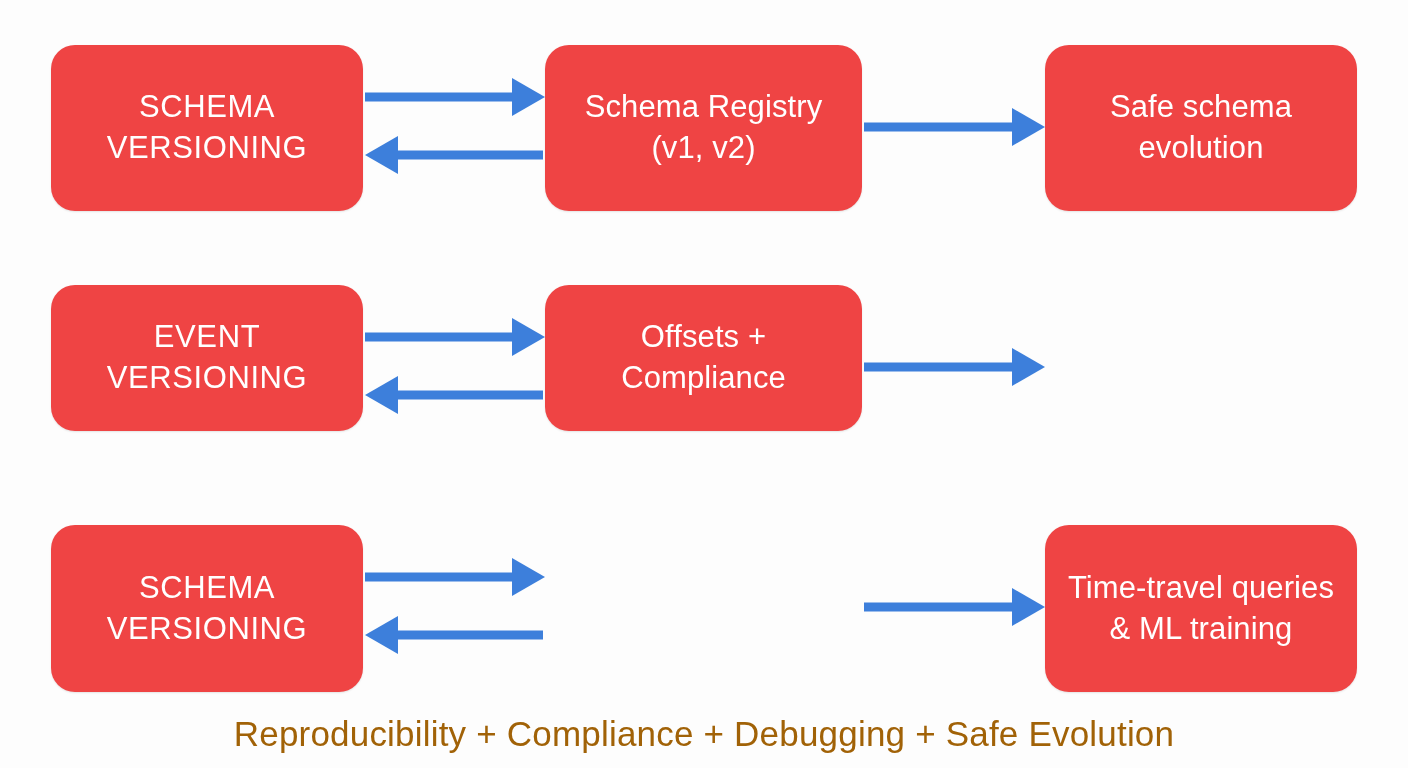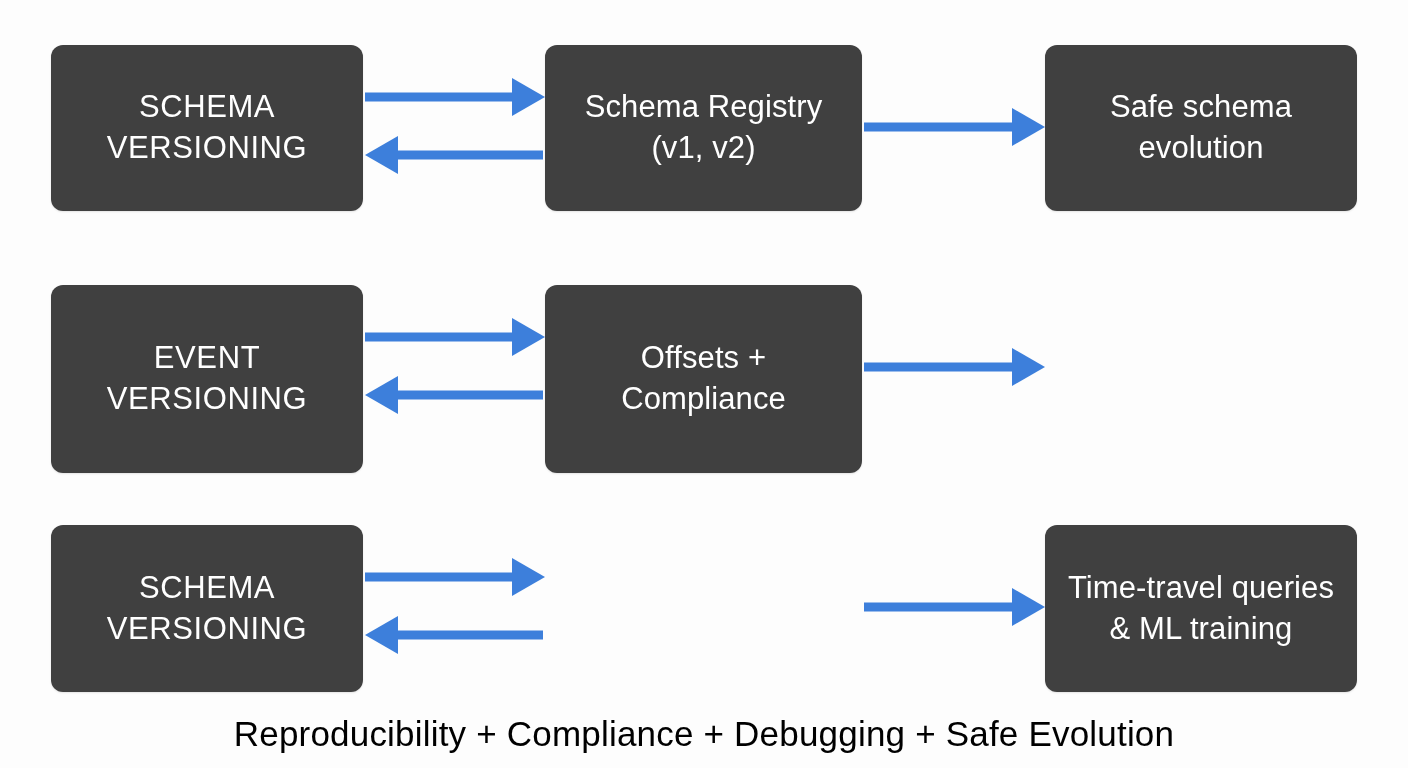--- a/index.html
+++ b/index.html
@@ -16,22 +16,22 @@
   }
 
   #diagram {
     position: absolute;
     inset: 0;
   }
 
   
   .node {
     position: absolute;
-    background: #404040;
-    border-radius: 12px;
+    background: #ef4444;
+    border-radius: 24px;
     display: flex;
     align-items: center;
     justify-content: center;
     text-align: center;
     color: #ffffff;
     font-size: 31px;
     line-height: 1.32;
     letter-spacing: 0.1px;
     box-sizing: border-box;
     padding: 6px 14px;
@@ -45,21 +45,21 @@
     letter-spacing: 0.6px;
   }
 
   
   .col-1 { left: 51px;   width: 312px; }
   .col-2 { left: 545px;  width: 317px; text-align: center; }
   .col-3 { left: 1045px; width: 312px; }
 
   
   .row-1 { top: 45px;  height: 166px; }
-  .row-2 { top: 285px; height: 188px; }
+  .row-2 { top: 285px; height: 146px; }
   .row-3 { top: 525px; height: 167px; }
 
   
   #arrow-layer {
     position: absolute;
     inset: 0;
     width: 1408px;
     height: 768px;
     pointer-events: none;
   }
@@ -73,21 +73,21 @@
   }
 
   
   #caption {
     position: absolute;
     left: 0;
     top: 714px;
     width: 1408px;
     text-align: center;
     font-size: 35px;
-    color: #000000;
+    color: #a16207;
     letter-spacing: 0.2px;
   }
 </style>
 </head>
 <body>
 
 <div id="diagram">
 
   <svg id="arrow-layer" viewBox="0 0 1408 768" xmlns="http://www.w3.org/2000/svg">
 

